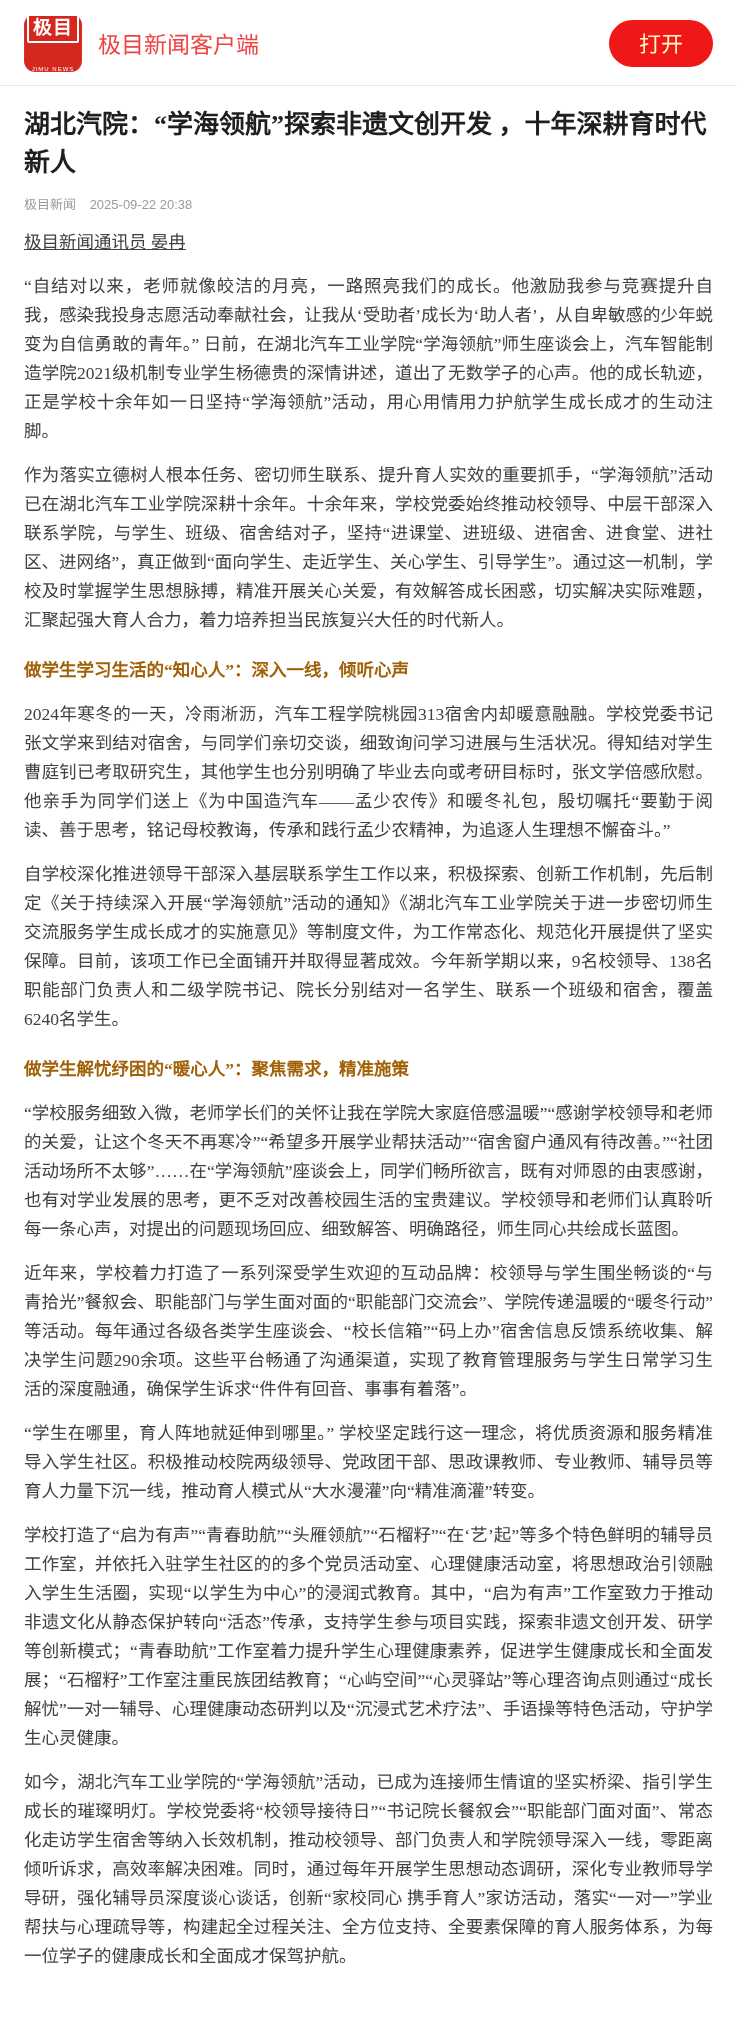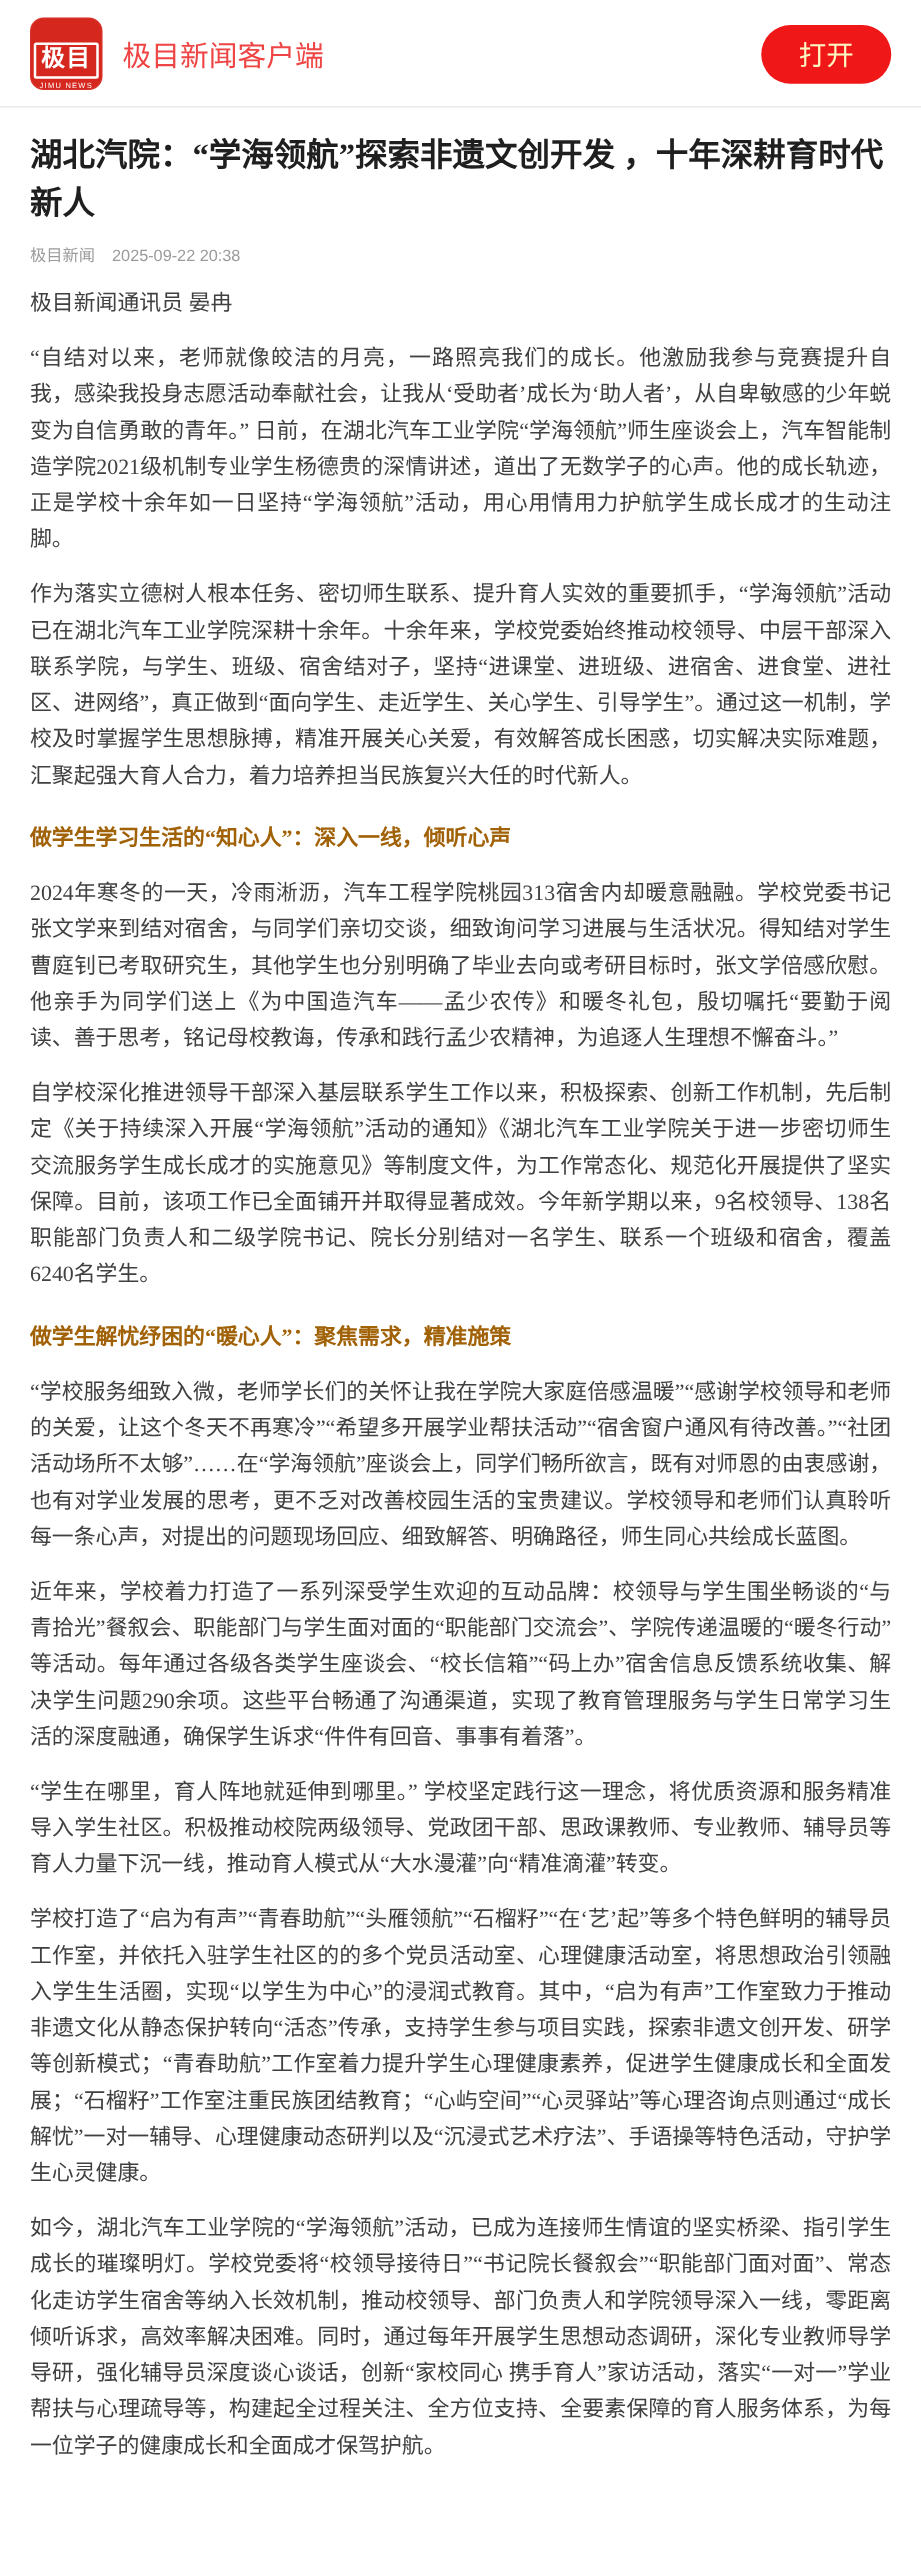--- a/index.html
+++ b/index.html
@@ -16,21 +16,21 @@
     align-items:center;
     padding:14px 24px 13px 24px;
     background:#ffffff;
     border-bottom:1px solid #e7e7e7;
   }
   .logo{
     width:58px;height:58px;
     background:#d5271d;
     border-radius:11px;
     display:flex;flex-direction:column;
-    align-items:center;justify-content:flex-end;
+    align-items:center;justify-content:space-between;
     flex:0 0 auto;
     box-shadow:inset 0 0 0 1px rgba(255,255,255,0.06);
   }
   .logo-box{
     border:2px solid #ffffff;
     padding:1px 4px 2px 4px;
     border-radius:2px;
     color:#ffffff;
     font-weight:bold;
     font-size:19px;
@@ -95,21 +95,21 @@
     margin:15px 0;
     text-align:justify;
   }
   .article-body h2{
     font-size:17.5px;
     line-height:29px;
     color:#a16207;
     font-weight:bold;
     margin:21px 0 15px 0;
   }
-  .author-line{color:#3a3a3a;}
+  .author-line{color:#3a3a3a;text-decoration:underline;}
 </style>
 </head>
 <body>
 
 <header class="app-banner">
   <div class="logo">
     <span class="logo-box">极目</span>
     <span class="logo-sub">JIMU NEWS</span>
   </div>
   <div class="app-name">极目新闻客户端</div>

